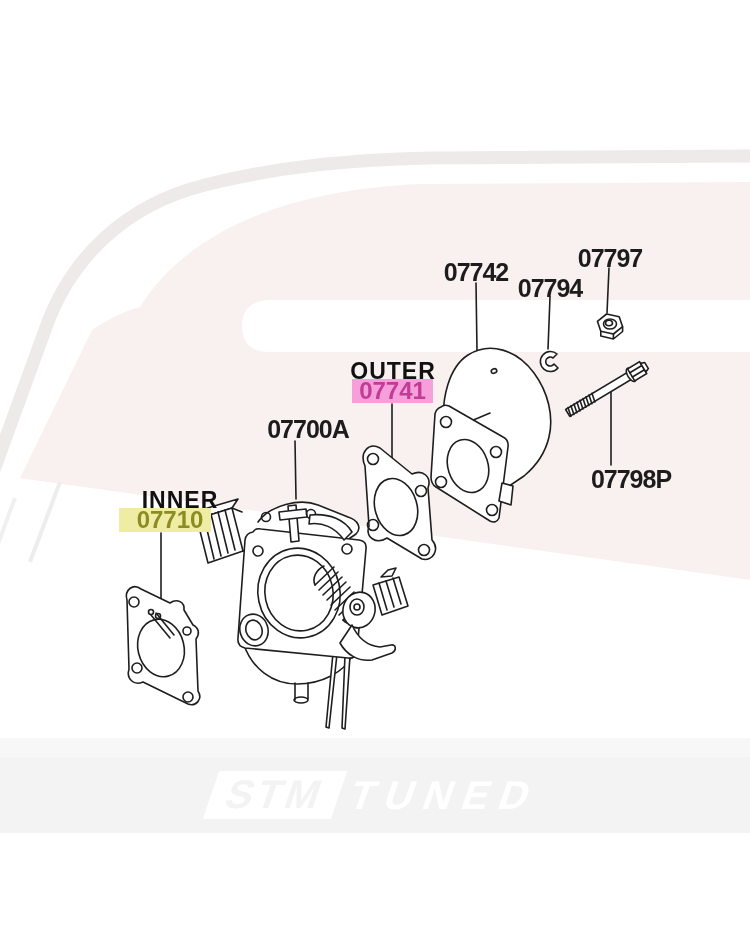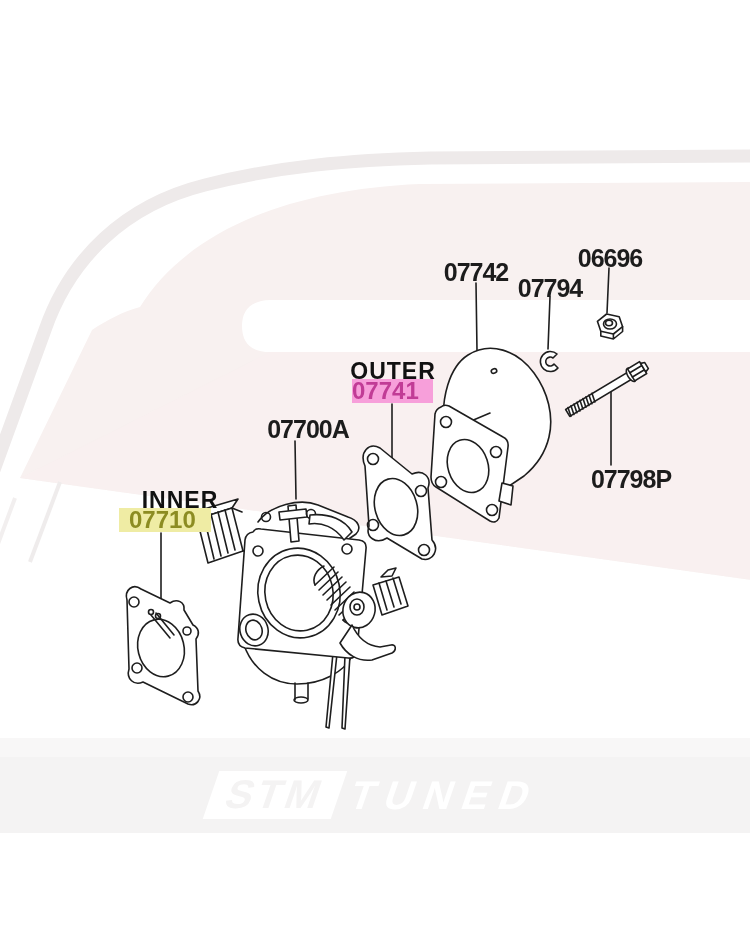--- a/index.html
+++ b/index.html
@@ -25,21 +25,21 @@
   .plabel{
     position:absolute;color:#1c1c1c;font-size:25px;font-weight:bold;letter-spacing:-1px;
     white-space:nowrap;transform:translateX(-50%);line-height:25px;
   }
   .tag{
     position:absolute;color:#111111;font-size:23px;font-weight:bold;letter-spacing:1px;
     white-space:nowrap;transform:translateX(-50%);line-height:23px;text-align:right;
   }
   .hl{
     position:absolute;font-size:24px;font-weight:bold;letter-spacing:0px;
-    line-height:24px;cursor:pointer;
+    text-align:center;line-height:24px;cursor:pointer;
   }
   .hl-outer{left:352px;top:379px;width:81px;height:24px;}
   .hl-inner{left:119px;top:508px;width:82px;height:24px;padding-left:10px;}
 </style>
 </head>
 <body>
 
 <div id="stage">
 
   <svg width="750" height="945" viewBox="0 0 750 945">
@@ -185,21 +185,21 @@
         <ellipse fill="#ffffff" cx="76" cy="0" rx="3.5" ry="7.5"></ellipse>
         <path fill="#ffffff" d="M 76,-7 L 90,-7 L 90,7 L 76,7 Z"></path>
         <path d="M 76,-2.5 L 90,-2.5 M 76,2.5 L 90,2.5"></path>
         <path fill="#ffffff" d="M 90,-5 L 94,-3.5 L 94,3.5 L 90,5 Z"></path>
       </g>
     </g>
   </svg>
 
   <div class="plabel" style="left:476px;top:260px;">07742</div>
   <div class="plabel" style="left:550px;top:276px;text-align:right;">07794</div>
-  <div class="plabel" style="left:610px;top:246px;">06696</div>
+  <div class="plabel" style="left:610px;top:246px;">07797</div>
   <div class="plabel" style="left:631px;top:467px;">07798P</div>
   <div class="plabel" style="left:308px;top:417px;">07700A</div>
 
   <div class="tag" style="left:393px;top:360px;">OUTER</div>
   <div class="hl hl-outer" style="background: rgb(247, 159, 218); color: rgb(193, 60, 150);">07741</div>
 
   <div class="tag" style="left:160px;top:489px;margin-left:20px;">INNER</div>
   <div class="hl hl-inner" style="background: rgb(239, 236, 164); color: rgb(140, 140, 34);">07710</div>
 
 </div>

